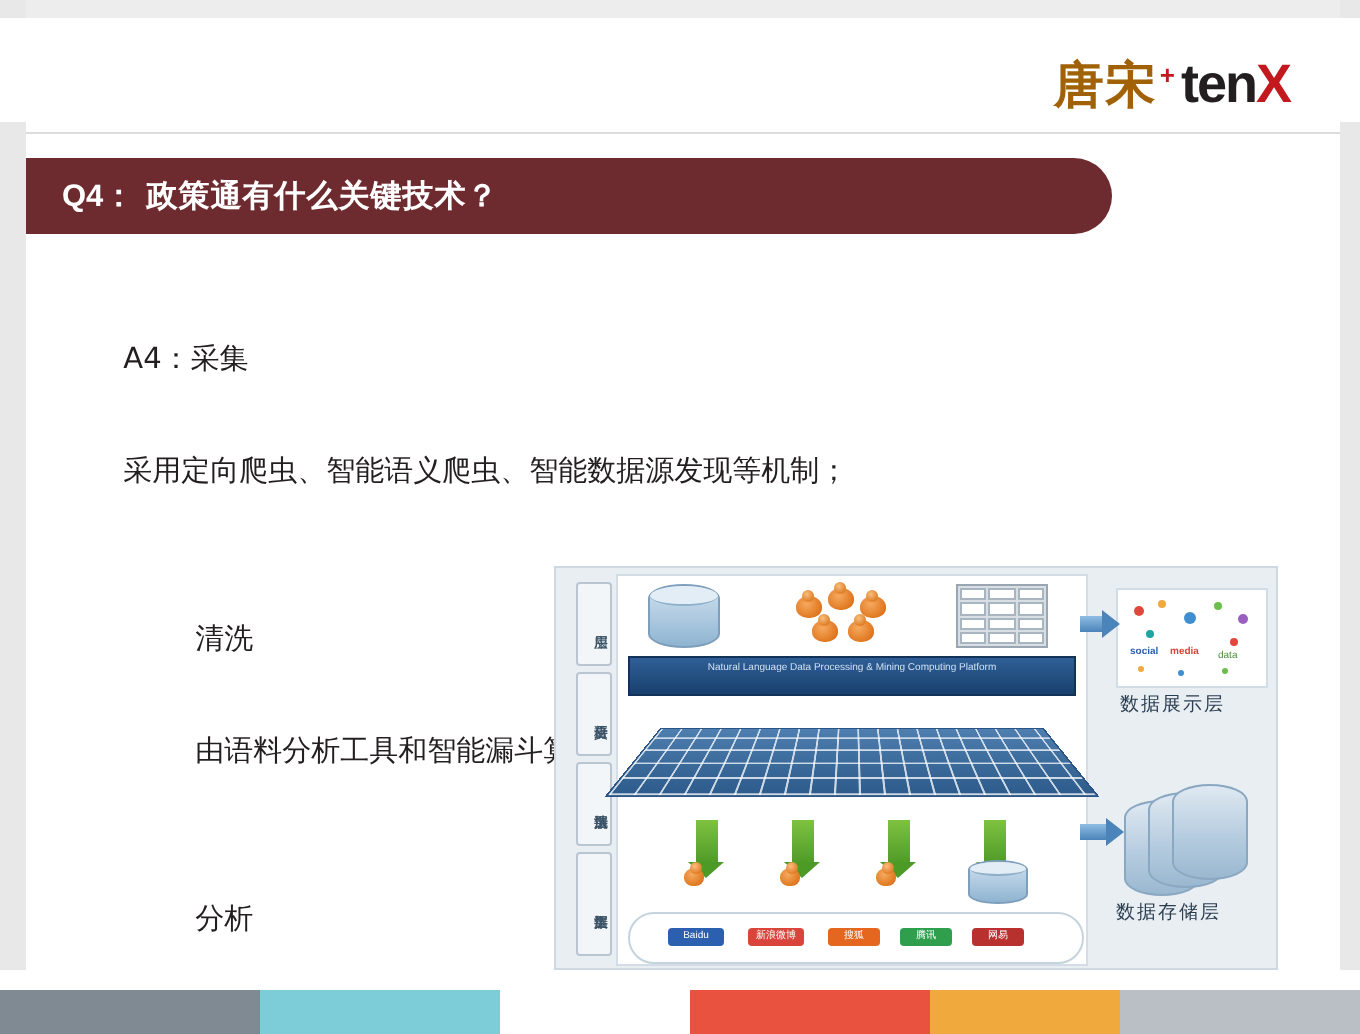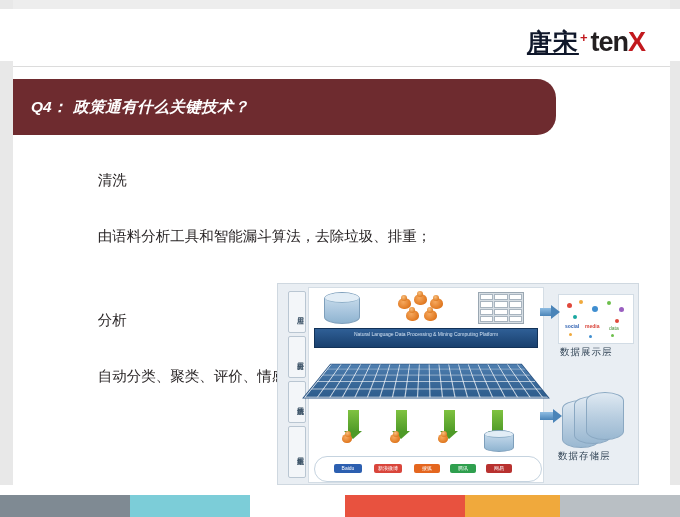--- a/index.html
+++ b/index.html
@@ -62,23 +62,22 @@
     right: 35px;
     top: 20px;
     display: flex;
     align-items: baseline;
     line-height: 1;
   }
   .logo-cn {
     font-family: "DejaVu Sans", sans-serif;
     font-size: 25px;
     font-weight: bold;
-    color: #0f172a;
+    color: #a16207;
     letter-spacing: 1px;
-    text-decoration: underline;
   }
   .logo-plus {
     font-size: 13px;
     font-weight: bold;
     color: #c2191e;
     position: relative;
     top: -9px;
     margin-left: 1px;
   }
   .logo-ten {
@@ -106,28 +105,27 @@
     height: 1px;
     background: #dcdcdc;
   }
 
   
   .q-banner {
     position: absolute;
     left: 13px;
     top: 79px;
     width: 543px;
-    height: 56px;
+    height: 38px;
     background: #6e2b2f;
     border-radius: 0 19px 19px 0;
     display: flex;
     align-items: center;
     padding-left: 18px;
     box-sizing: border-box;
-    font-style: italic;
   }
   .q-label {
     color: #ffffff;
     font-size: 15.5px;
     font-weight: bold;
     font-family: "Liberation Sans", sans-serif;
     margin-right: 6px;
   }
   .q-text {
     color: #ffffff;
@@ -420,20 +418,25 @@
     </div>
   </div>
   <div class="header-rule"></div>
 
   <div class="q-banner">
     <span class="q-label">Q4：</span>
     <span class="q-text">政策通有什么关键技术？</span>
   </div>
 
   <div class="answer">
+    <div class="ans-line indent-1">
+      <span class="key">A4：采集</span>
+      <span>&nbsp;&nbsp;&nbsp;</span>
+      <span>采用定向爬虫、智能语义爬虫、智能数据源发现等机制；</span>
+    </div>
     <div class="ans-line indent-2">
       <span class="key">清洗</span>
       <span>&nbsp;&nbsp;&nbsp;</span>
       <span>由语料分析工具和智能漏斗算法，去除垃圾、排重；</span>
     </div>
     <div class="ans-line indent-2">
       <span class="key">分析</span>
       <span>&nbsp;&nbsp;&nbsp;</span>
       <span>自动分类、聚类、评价、情感分析、索引、追踪、对比、报</span>
     </div>

